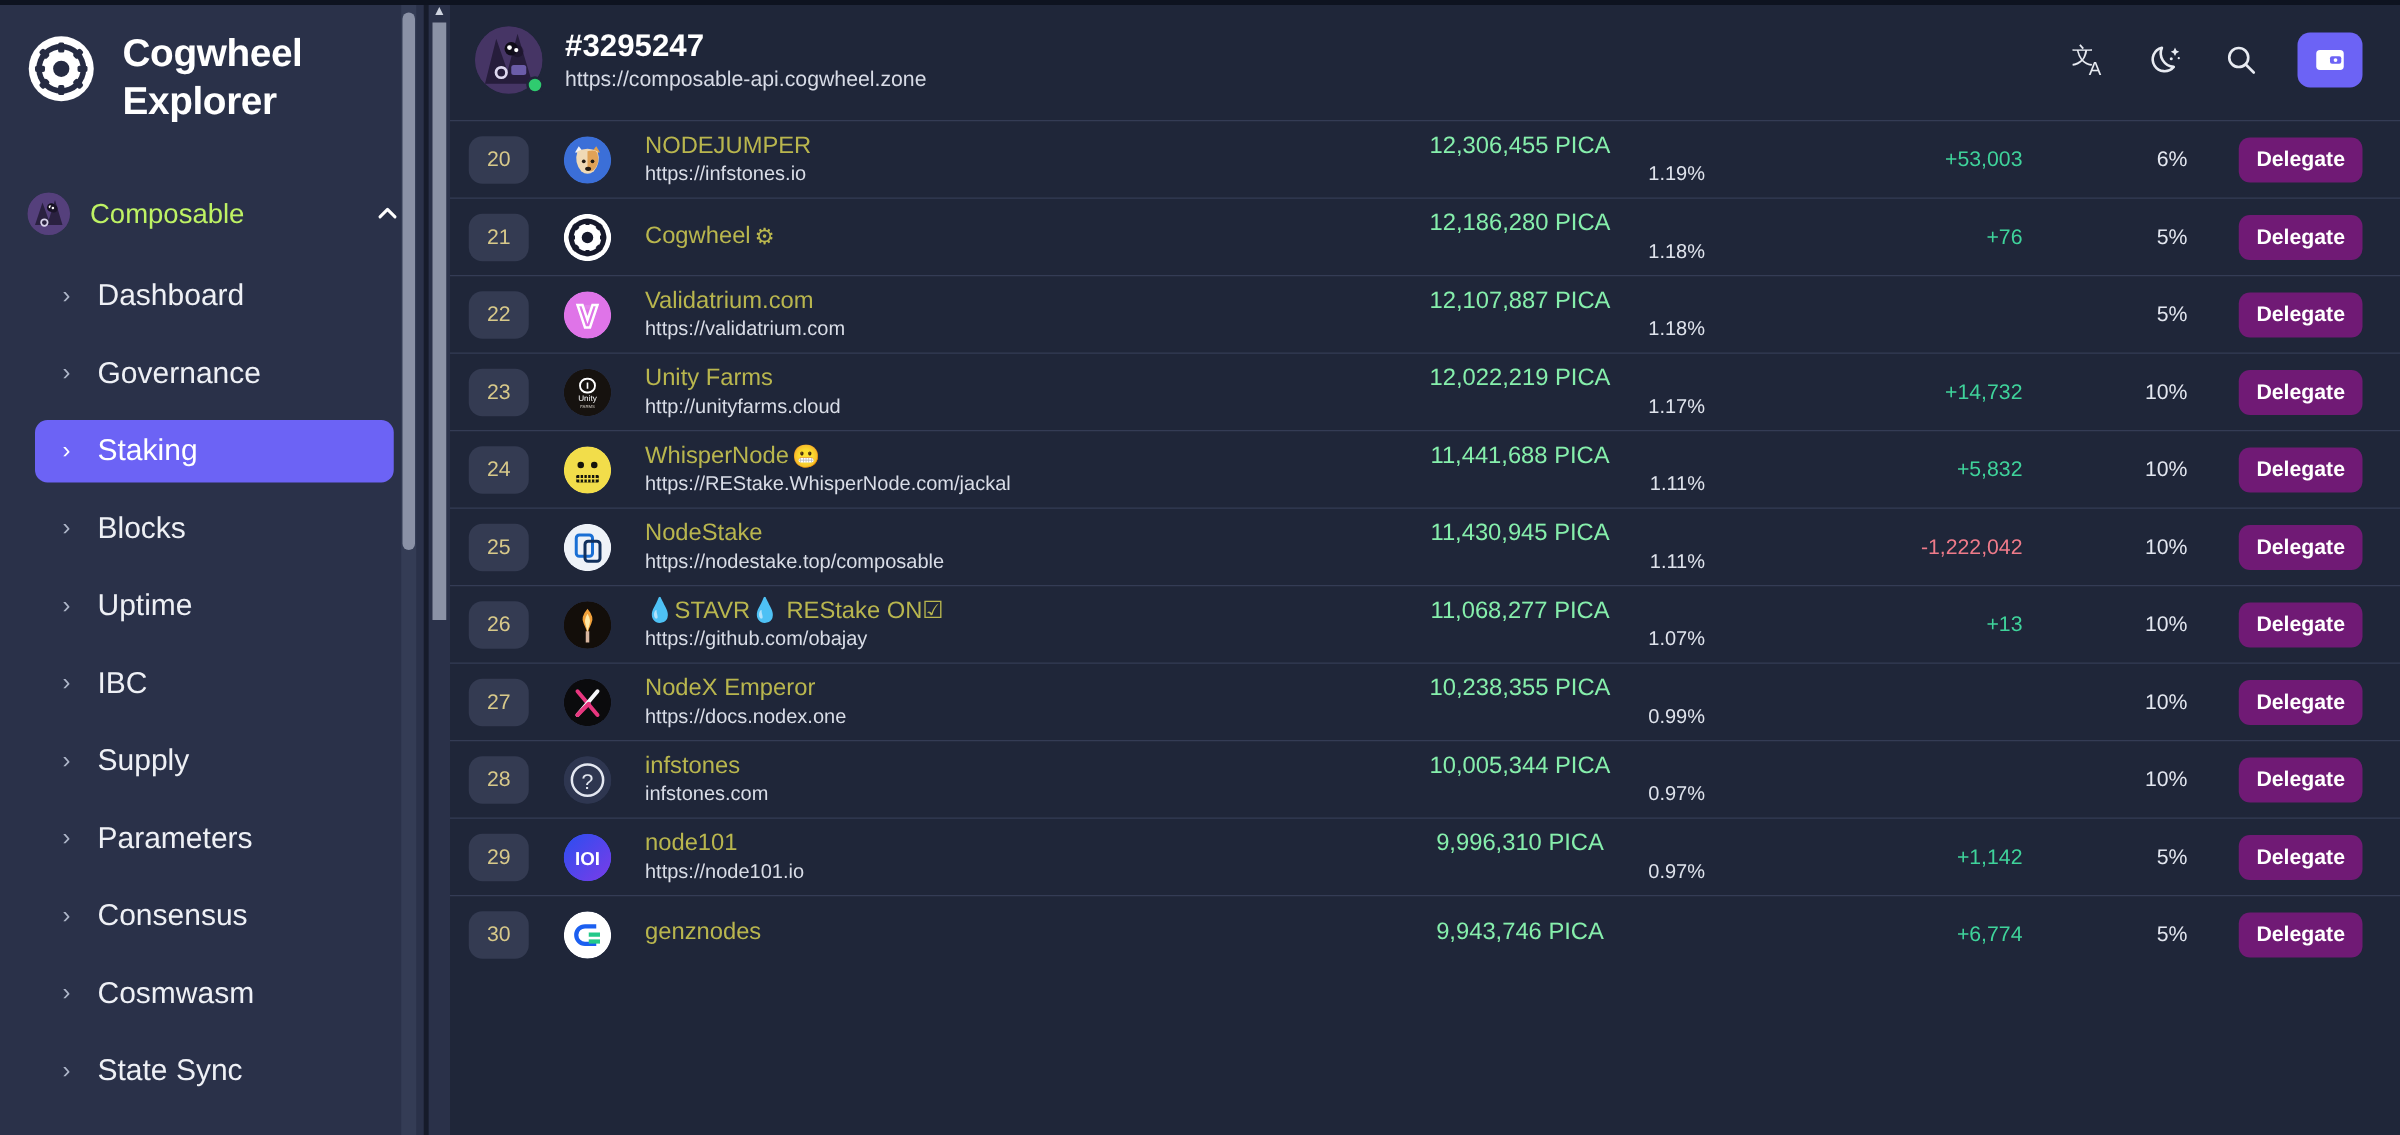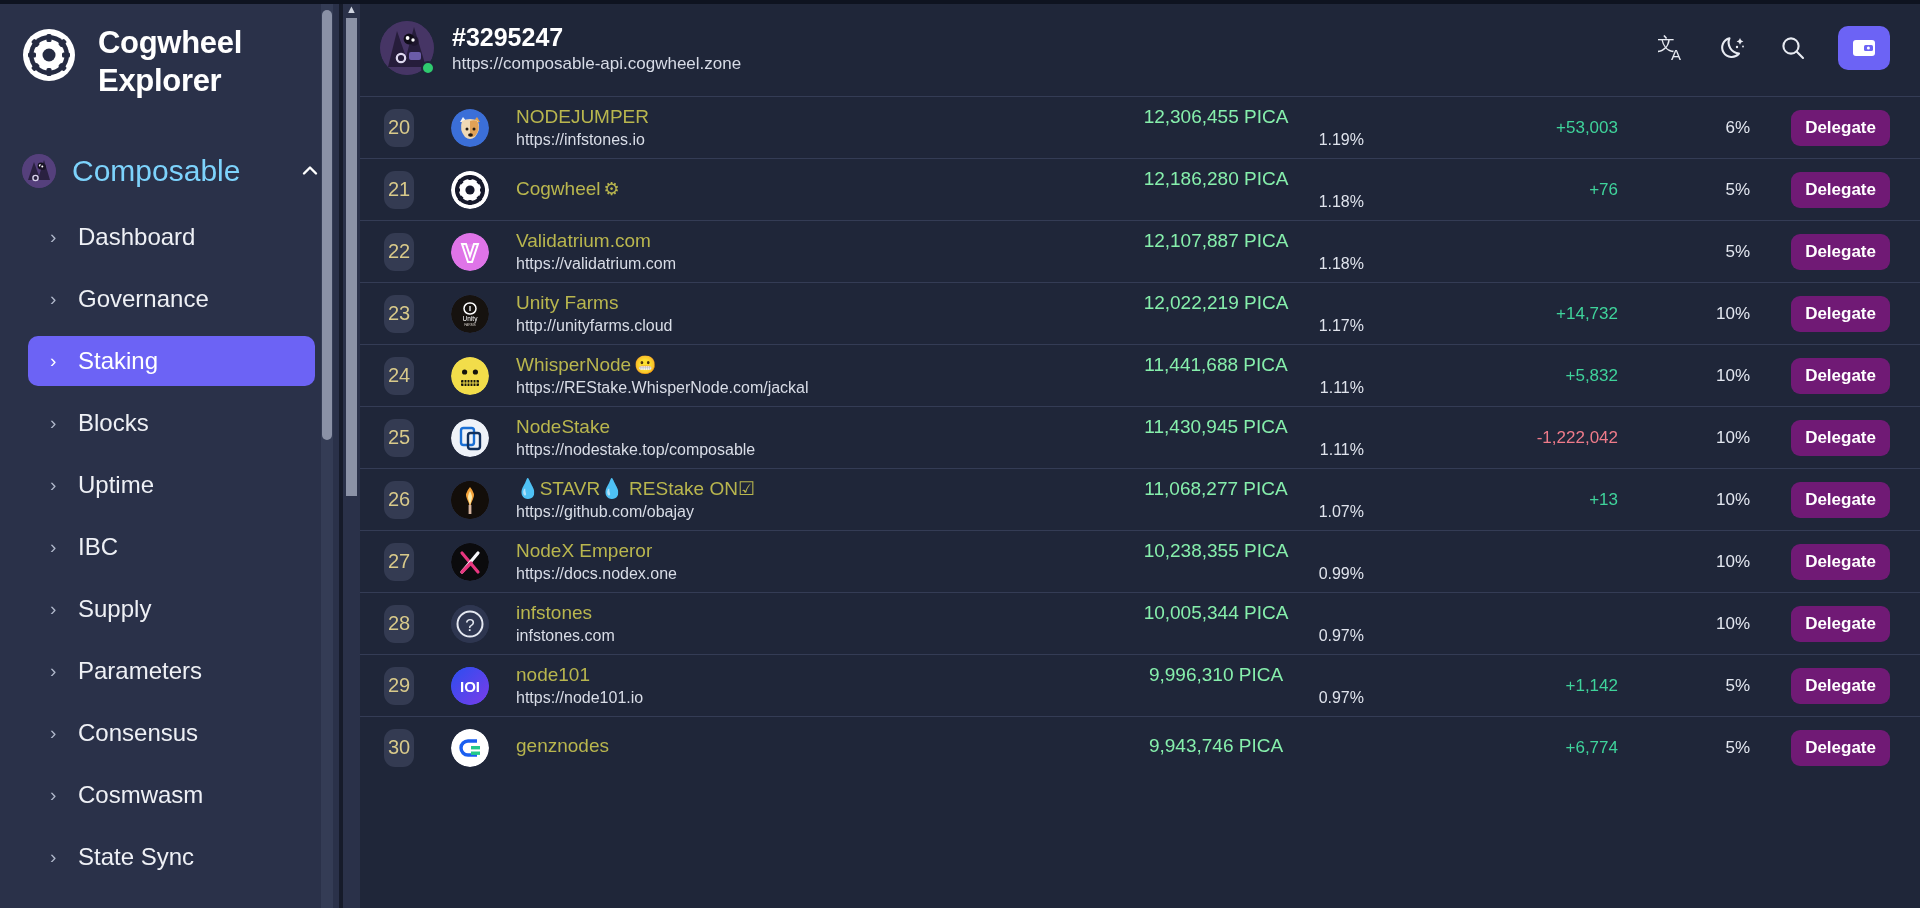--- a/index.html
+++ b/index.html
@@ -32,21 +32,21 @@
     display: flex; align-items: center; gap: 16px;
     padding: 0 22px; margin-top: 48px; height: 46px;
     cursor: pointer;
   }
   .chain-avatar {
     width: 34px; height: 34px; border-radius: 50%;
     flex: 0 0 34px; overflow: hidden;
     background: #4b3a6e;
     position: relative;
   }
-  .chain-name { font-size: 30px; color: #7dd3fc; flex: 1; }
+  .chain-name { font-size: 22px; color: #bef264; flex: 1; }
   .chev-up { width: 22px; height: 22px; flex: 0 0 22px; }
   .nav { margin-top: 18px; }
   .nav-item {
     display: flex; align-items: center; gap: 18px;
     height: 50px; margin: 0 28px 12px 28px;
     padding: 0 0 0 22px;
     border-radius: 10px; cursor: pointer;
   }
   .nav-item .caret {
     font-size: 19px; color: #aeb6c9; line-height: 1;
@@ -126,23 +126,23 @@
     height: 62px;
     border-top: 1px solid #343c55;
     padding: 0 30px 0 0;
   }
   .vrow:first-child { border-top: 1px solid #343c55; }
   .c-rank {
     width: 78px; flex: 0 0 78px; display: flex;
     align-items: center; justify-content: center;
   }
   .rank-badge {
-    width: 30px; height: 38px; border-radius: 11px;
+    width: 48px; height: 38px; border-radius: 11px;
     background: #343b52; color: #d8c98a;
-    font-size: 20px; display: flex; align-items: center; justify-content: center;
+    font-size: 17px; display: flex; align-items: center; justify-content: center;
   }
   .c-val { flex: 0 0 64px; display: flex; align-items: center; justify-content: center; }
   .v-avatar {
     width: 38px; height: 38px; border-radius: 50%;
     overflow: hidden; background: #2e3650; position: relative;
   }
   .v-avatar svg, .v-avatar div.glyph { display: block; }
   .c-name { flex: 1 1 auto; min-width: 0; padding-left: 14px; }
   .v-name {
     font-size: 19px; color: #b9b64e; line-height: 1.2;

